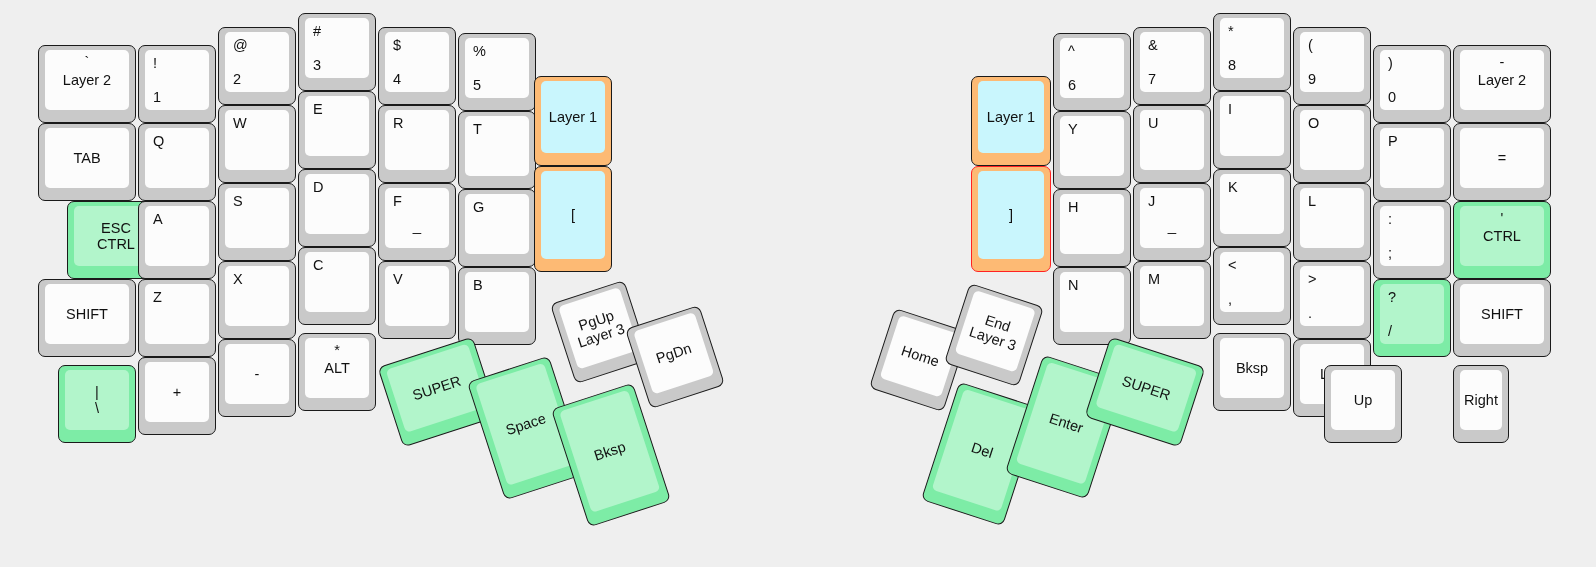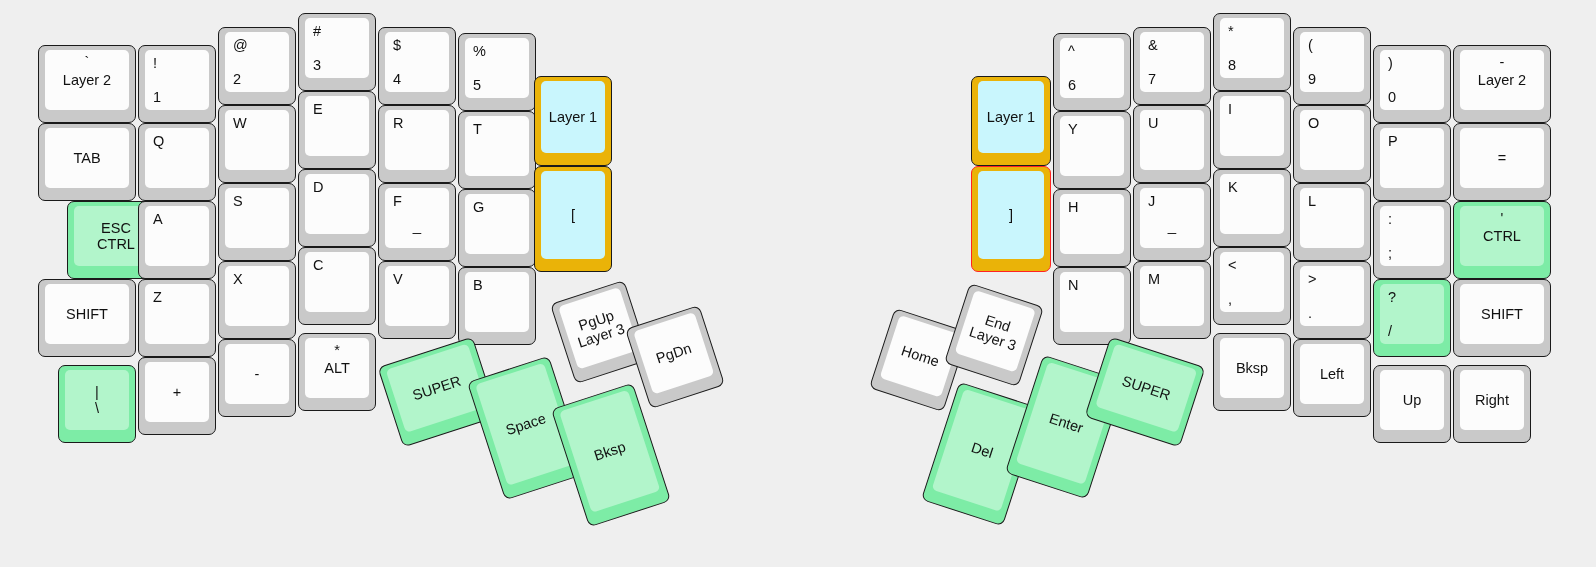--- a/index.html
+++ b/index.html
@@ -25,21 +25,21 @@
     border-radius:5px;
     background:#fcfcfc;
     display:flex;
     flex-direction:column;
     align-items:center;
     justify-content:center;
   }
   
   .key.green{background:#7deca6;}
   .key.green .cap{background:#b2f5cb;}
-  .key.blue{background:#eab308;}
+  .key.blue{background:#fdba74;}
   .key.blue .cap{background:#c9f6fd;}
   .key.sel{border-color:#ff2222;}
 
   
   .lg{
     position:absolute;
     box-sizing:border-box;
     font-size:14.5px;
     color:#111;
     line-height:1.12;
@@ -365,21 +365,21 @@
         <div class="lg tl">:</div>
         <div class="lg bl">;</div>
       </div>
     </div>
     <div class="key green" style="left: 1373px; top: 279px; width: 78px; height: 78px;">
       <div class="cap">
         <div class="lg tl">?</div>
         <div class="lg bl">/</div>
       </div>
     </div>
-    <div class="key" style="left: 1373px; top: 365px; width: 78px; height: 78px; text-decoration: underline;">
+    <div class="key" style="left: 1324px; top: 365px; width: 78px; height: 78px; text-decoration: underline;">
       <div class="cap">
         <div class="lg ctr">Up</div>
       </div>
     </div>
     <div class="key" style="left: 1453px; top: 45px; width: 98px; height: 78px;">
       <div class="cap">
         <div class="lg topc">-</div>
         <div class="lg ctr">Layer 2</div>
       </div>
     </div>
@@ -392,21 +392,21 @@
       <div class="cap">
         <div class="lg topc">'</div>
         <div class="lg ctr">CTRL</div>
       </div>
     </div>
     <div class="key" style="left: 1453px; top: 279px; width: 98px; height: 78px;">
       <div class="cap">
         <div class="lg ctr">SHIFT</div>
       </div>
     </div>
-    <div class="key" style="left: 1453px; top: 365px; width: 78px; height: 78px;">
+    <div class="key" style="left: 1453px; top: 365px; width: 56px; height: 78px;">
       <div class="cap">
         <div class="lg ctr">Right</div>
       </div>
     </div>
     <div class="key" style="left: 880px; top: 318px; width: 78px; height: 84px; transform: rotate(18deg);">
       <div class="cap">
         <div class="lg ctr">Home</div>
       </div>
     </div>
     <div class="key" style="left: 955px; top: 293px; width: 78px; height: 84px; transform: rotate(18deg);">

